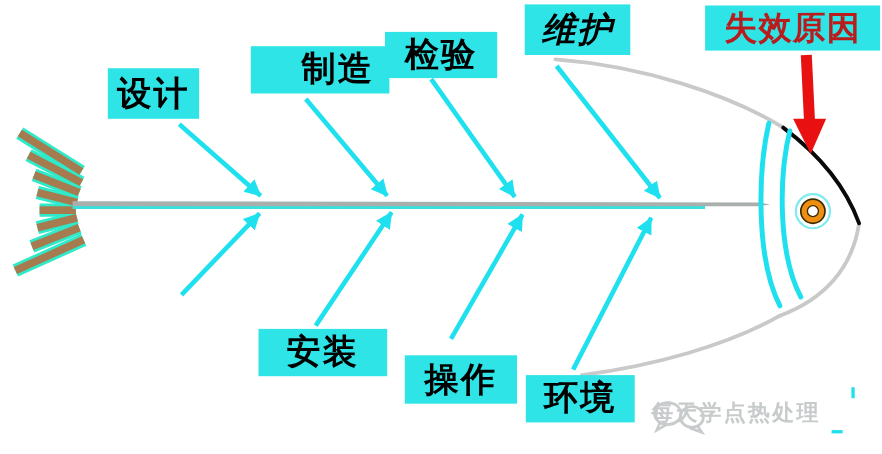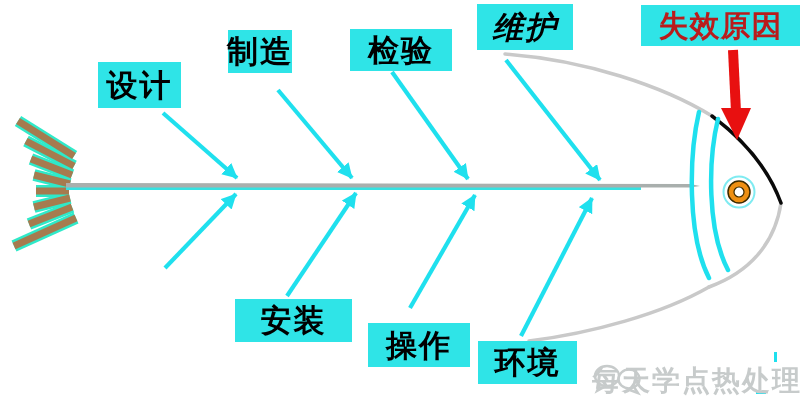--- a/index.html
+++ b/index.html
@@ -7,34 +7,34 @@
     position:relative;width:802px;height:413px;background:#ffffff;overflow:hidden;
     font-family:"DejaVu Sans","Liberation Sans",sans-serif;
   }
   .stage svg{position:absolute;left:0;top:0;}
   .tag{
     position:absolute;display:flex;align-items:center;justify-content:center;
     background:#2FE4E7;color:#000;font-weight:bold;font-size:31px;
     letter-spacing:2px;line-height:1;white-space:nowrap;
   }
   .tag-design       {left:98px;  top:62px;  width:83px; height:46px;}
-  .tag-manufacturing{left:228px; top:30px;  width:64px;  height:43px;}
+  .tag-manufacturing{left:228px; top:42px;  width:94px;  height:43px;padding-left:32px;}
   .tag-inspection   {left:350px; top:29px;  width:102px; height:42px;}
   .tag-maintenance  {left:477px; top:4px;   width:96px;  height:46px;font-style:italic;}
   .tag-materials    {left:98px;  top:277px; width:120px; height:43px;}
   .tag-installation {left:235px; top:299px; width:117px; height:43px;}
   .tag-operation    {left:368px; top:323px; width:102px; height:44px;}
   .tag-environment  {left:478px; top:341px; width:99px;  height:43px;}
   .tag-failure{
     left:641px; top:5px; width:159px; height:41px;
     color:#b91c1c;font-size:30px;letter-spacing:1px;
   }
   .watermark{
     position:absolute;left:592px;top:362px;display:flex;align-items:center;gap:6px;
-    color:#C7CBCB;font-weight:bold;font-size:28px;letter-spacing:2px;font-family:Liberation Mono, monospace;
+    color:#C7CBCB;font-weight:bold;font-size:20px;letter-spacing:2px;font-family:Liberation Mono, monospace;
   }
 </style>
 </head>
 <body>
 
 <div class="stage">
 
   <svg width="802" height="413" viewBox="0 0 802 413">
     <defs>
       <marker id="ah" markerWidth="6" markerHeight="6" refX="3.4" refY="1.8" orient="auto" markerUnits="strokeWidth">

